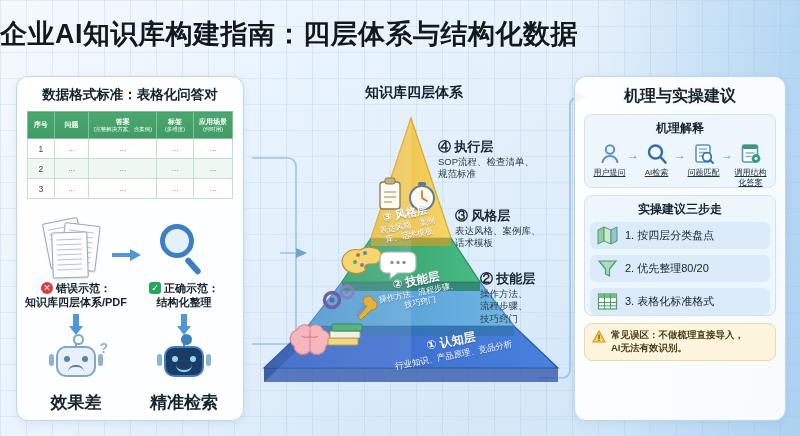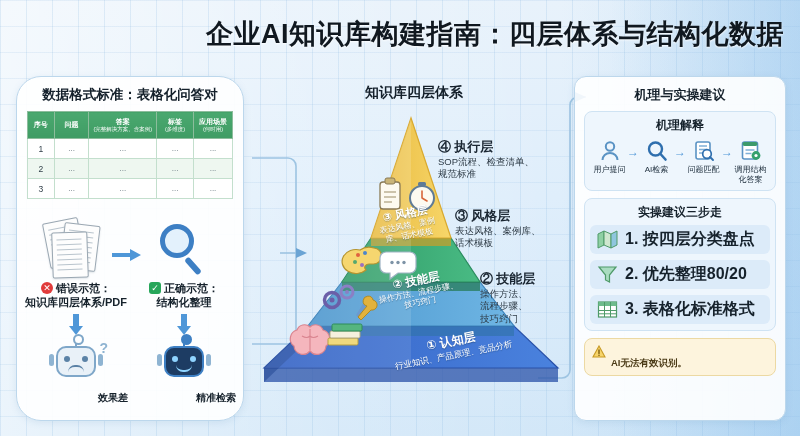--- a/index.html
+++ b/index.html
@@ -24,39 +24,39 @@
   }
   .glow-right {
     position: absolute; right: 0; top: 0; width: 190px; height: 436px;
     background: linear-gradient(90deg, rgba(255,255,255,0) 0%, rgba(124,182,232,0.30) 100%);
     pointer-events: none;
   }
 
   
   .title {
     position: absolute; left: 0; top: 16px; width: 784px;
-    text-align: right;
+    text-align: left;
     font-size: 27px; font-weight: bold; color: #101820;
     letter-spacing: 0.5px;
     text-shadow: 0 1px 2px rgba(255,255,255,0.9);
   }
 
   
   .panel {
     position: absolute;
     background: rgba(255,255,255,0.90);
     border: 1px solid #bcd7ec;
     border-radius: 12px;
     box-shadow: 0 2px 7px rgba(80,130,175,0.13);
   }
-  #panel-left  { left: 16px;  top: 76px; width: 228px; height: 345px; border-radius: 25px; }
+  #panel-left  { left: 16px;  top: 76px; width: 228px; height: 345px; }
   #panel-right { left: 574px; top: 76px; width: 212px; height: 345px; }
 
   .panel-title {
-    text-align: center; font-size: 13px; font-weight: bold;
+    text-align: center; font-size: 16px; font-weight: bold;
     color: #14202b; padding: 9px 4px 7px;
   }
   #panel-left .panel-title { font-size: 13.5px; }
 
   
   .tbl-wrap { padding: 0 10px; }
   table.qa {
     width: 100%; border-collapse: collapse;
     table-layout: fixed;
     font-size: 7px; color: #2d3b45;
@@ -167,21 +167,21 @@
   .eye-l { left: 50%; margin-left: -12px; } .eye-r { left: 50%; margin-left: 6px; }
   .bot-mouth {
     position: absolute; top: 27px; left: 50%; margin-left: -8px;
     width: 16px; height: 7px; border-bottom: 2px solid #5b82a6; border-radius: 0 0 9px 9px;
   }
   .bot-sad .bot-mouth { border-bottom: none; border-top: 2px solid #5b82a6; border-radius: 9px 9px 0 0; }
   .bot-happy .bot-mouth { border-bottom-color: #8fd4ff; }
   .q-mark {
     position: absolute; right: 20px; top: 2px; font-size: 14px; color: #8fb4d2; font-weight: bold;
   }
-  .bot-cap { font-size: 10px; font-weight: bold; color: #16222c; margin-top: 3px; text-align: right; }
+  .bot-cap { font-size: 17px; font-weight: bold; color: #16222c; margin-top: 3px; }
 
   
   .pyr-title {
     position: absolute; left: 254px; top: 84px; width: 320px; text-align: center;
     font-size: 14px; font-weight: bold; color: #14202b;
   }
   #pyramid { position: absolute; left: 252px; top: 110px; width: 318px; height: 290px; }
   #pyramid svg { display: block; }
 
   .pyr-txt { position: absolute; pointer-events: none; }
@@ -207,37 +207,37 @@
   .f3 { left: 100px; top: 96px; width: 110px; transform: rotate(-11deg); }
   .f3 .n { font-size: 11px; } .f3 .d { font-size: 8px; line-height: 1.25; }
   .f2 { left: 96px; top: 163px; width: 140px; transform: rotate(-11deg); }
   .f2 .n { font-size: 11.5px; } .f2 .d { font-size: 8px; line-height: 1.25; }
   .f1 { left: 110px; top: 223px; width: 180px; transform: rotate(-11deg); }
   .f1 .n { font-size: 12px; } .f1 .d { font-size: 8.5px; line-height: 1.25; }
 
   
   .sub-card {
     margin: 0 9px 7px; background: #eef6fd; border: 1px solid #cfe3f3;
-    border-radius: 8px; padding: 5px 5px 6px;
+    border-radius: 8px; padding: 5px 5px 0;
   }
   .sub-title { text-align: center; font-size: 12px; font-weight: bold; color: #16222c; margin-bottom: 4px; }
   .flow { display: flex; align-items: flex-start; justify-content: space-between; padding: 0 2px; }
   .flow-item { width: 40px; text-align: center; }
   .flow-ico { height: 26px; display: flex; align-items: center; justify-content: center; }
-  .flow-cap { font-size: 8px; color: #223240; line-height: 1.2; margin-top: 1px; }
+  .flow-cap { font-size: 8px; color: #223240; line-height: 1.2; margin-top: 1px; text-decoration: underline; }
   .flow-arrow { color: #4f97d8; font-size: 12px; padding-top: 7px; }
   .rag-note { font-size: 8.5px; color: #26333e; text-align: center; margin-top: 5px; line-height: 1.3; }
 
   .step {
     display: flex; align-items: center; gap: 7px;
     background: #dcebf9; border-radius: 6px; padding: 4px 7px; margin: 0 0 6px;
   }
   .step:last-child { margin-bottom: 0; }
   .step-ico { width: 21px; height: 19px; flex: none; }
-  .step-label { font-size: 16px; font-weight: bold; color: #16222c; }
+  .step-label { font-size: 11px; font-weight: normal; color: #16222c; }
 
   .warn {
     margin: 0 9px; background: #fdf4dd; border: 1px solid #ecd9a3;
     border-radius: 8px; padding: 5px 7px;
     display: flex; gap: 5px; align-items: flex-start;
   }
   .warn-txt { font-size: 9.5px; color: #4a3a16; line-height: 1.35; font-weight: bold; }
 
   .connector { position: absolute; pointer-events: none; }
 </style>
@@ -605,17 +605,17 @@
     </div>
   </div>
 
   <div class="warn">
     <svg width="14" height="13" viewBox="0 0 14 13" style="flex:none;margin-top:1px">
       <path d="M7 1 L13 12 H1 Z" fill="#f7d46a" stroke="#c79a25" stroke-width="1.1"></path>
       <path d="M7 5 v3.4" stroke="#7a5c10" stroke-width="1.4" stroke-linecap="round"></path>
       <circle cx="7" cy="10.2" r="0.8" fill="#7a5c10"></circle>
     </svg>
     <div class="warn-txt">
-      <br>
+      <span>常见误区：不做梳理直接导入，</span><br>
       <span>AI无法有效识别。</span>
     </div>
   </div>
 </div>
 
 </body></html>

